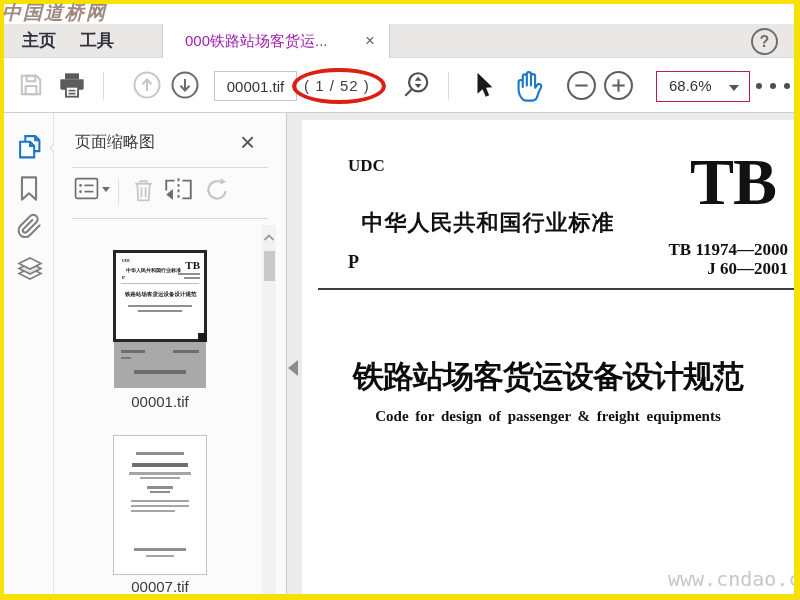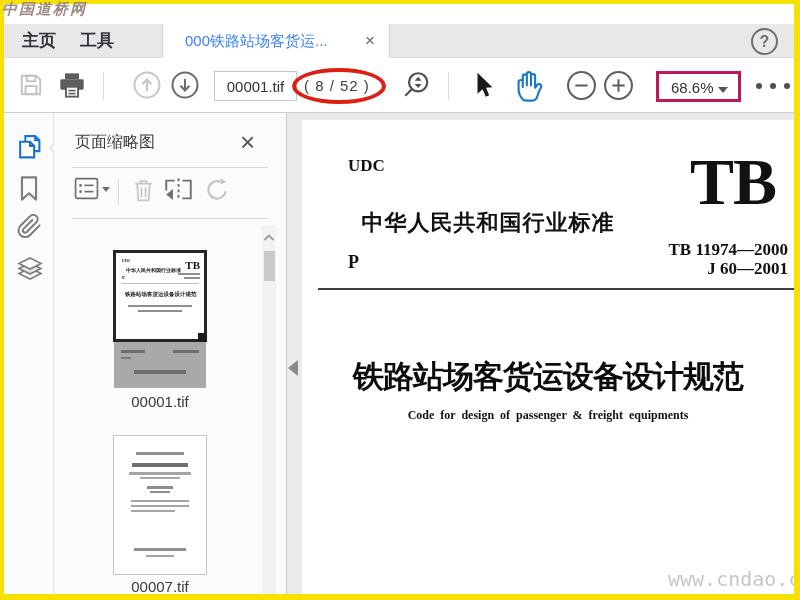--- a/index.html
+++ b/index.html
@@ -6,43 +6,43 @@
   html,body { width:800px; height:600px; }
   body { font-family:"Liberation Sans",sans-serif; }
   #app { position:relative; width:800px; height:600px; background:#fff; overflow:hidden; }
   .abs { position:absolute; }
 
   
   .frame { background:#f6e100; z-index:60; }
 
   
   .wm-tl { left:2px; top:0; font-family:"DejaVu Serif",serif; font-style:italic; font-weight:bold;
-           font-size:15px; color:#9e8a80; z-index:70; letter-spacing:2px; }
+           font-size:19px; color:#9e8a80; z-index:70; letter-spacing:2px; }
   .wm-br { font-family:"DejaVu Sans Mono",monospace; font-size:20px; color:#c7c7c7; z-index:40; }
 
   
   .titlebar { left:4px; top:4px; width:790px; height:20px; background:#fff; }
   .tabstrip { left:4px; top:24px; width:790px; height:34px; background:#e9e8e6; border-bottom:1px solid #dcdcda; }
   .menutab { position:absolute; top:0; height:34px; line-height:34px; font-size:17px; color:#33323c; text-align:center; cursor:default; }
   .doctab { position:absolute; left:158px; top:0; width:228px; height:34px; background:#fff;
             border-left:1px solid #d2d2d2; border-right:1px solid #d2d2d2; }
-  .doctab-label { position:absolute; left:22px; top:0; height:34px; line-height:34px; font-size:15px; color:#3b82f6; }
+  .doctab-label { position:absolute; left:22px; top:0; height:34px; line-height:34px; font-size:15px; color:#a21caf; }
   .doctab-close { position:absolute; right:14px; top:7px; font-size:17px; color:#666; line-height:20px; }
   .help-btn { position:absolute; left:747px; top:4px; width:27px; height:27px; border:2px solid #6f6f6f; border-radius:50%;
               color:#6f6f6f; font-size:16px; font-weight:bold; text-align:center; line-height:23px; }
 
   
   .toolbar { left:4px; top:58px; width:790px; height:55px; background:#fff; border-bottom:1px solid #cfcfcf; }
   .tsep { position:absolute; top:14px; width:1px; height:28px; background:#dcdcdc; }
   .tbtn { position:absolute; top:0; height:54px; display:flex; align-items:center; justify-content:center; }
   .page-input { position:absolute; left:210px; top:13px; width:83px; height:30px; border:1px solid #c6c6c6;
                 text-align:center; font-size:15px; color:#333; font-family:"Liberation Sans",sans-serif; background:#fff; }
   .page-indicator { position:absolute; left:300px; top:19px; font-size:15px; color:#414141; letter-spacing:1px; }
   .red-ellipse { left:292px; top:68px; width:94px; height:36px; border:4px solid #dd1e12; border-radius:50%; z-index:45; }
-  .zoom-box { position:absolute; left:652px; top:13px; width:85px; height:31px; border:3px solid #be185d; background:#fff; }
+  .zoom-box { position:absolute; left:652px; top:13px; width:94px; height:31px; border:1px solid #be185d; background:#fff; }
   .zoom-box .val { position:absolute; left:12px; top:5px; font-size:15px; color:#333; }
   .zoom-caret { position:absolute; right:10px; top:13px; width:0; height:0;
                 border-left:5px solid transparent; border-right:5px solid transparent; border-top:6px solid #555; }
   .dots { position:absolute; left:752px; top:25px; width:40px; display:flex; gap:8px; }
   .dots i { width:6px; height:6px; border-radius:50%; background:#4f4f4f; }
 
   
   .iconbar { left:4px; top:113px; width:50px; height:481px; background:#fbfbfb; border-right:1px solid #e2e2e2; }
   .ib-icon { position:absolute; left:12px; }
 
@@ -78,21 +78,21 @@
   .serif { font-family:"Liberation Serif","DejaVu Serif",serif; font-weight:bold; color:#111; }
   .doc-udc { position:absolute; left:46px; top:36px; font-size:17px; }
   .doc-std { position:absolute; left:0; width:100%; top:88px; text-align:center; font-size:22px; font-weight:bold;
              color:#111; letter-spacing:1px; text-indent:-120px; }
   .doc-tb { position:absolute; right:18px; top:32px; font-size:66px; line-height:60px; letter-spacing:-1px; }
   .doc-code { position:absolute; right:6px; top:120px; text-align:right; font-size:17px; line-height:19px; }
   .doc-p { position:absolute; left:46px; top:132px; font-size:18px; }
   .doc-rule { position:absolute; left:16px; right:0; top:168px; height:2px; background:#3e3e3e; }
   .doc-title { position:absolute; left:0; width:100%; top:236px; text-align:center; font-size:31px; font-weight:bold;
                color:#0c0c0c; letter-spacing:-1px; }
-  .doc-sub { position:absolute; left:0; width:100%; text-align:center; font-size:12px; word-spacing:3px; }
+  .doc-sub { position:absolute; left:0; width:100%; text-align:center; font-size:15px; word-spacing:3px; }
 </style>
 </head>
 <body>
 
 <div id="app">
 
   <div class="abs titlebar"></div>
 
   <div class="abs tabstrip">
     <div class="menutab" style="left:10px; width:50px; font-weight:bold;">主页</div>
@@ -128,21 +128,21 @@
           <path d="M15 21 V10 M10.5 14.2 L15 9.5 L19.5 14.2"></path>
       </svg>
     </div>
     <div class="tbtn" style="left:164px; width:34px;">
       <svg width="30" height="30" viewBox="0 0 30 30" fill="none" stroke="#6b6b6b" stroke-width="2">
         <circle cx="15" cy="15" r="12.5"></circle>
           <path d="M15 9 V20 M10.5 15.8 L15 20.5 L19.5 15.8"></path>
       </svg>
     </div>
     <input class="page-input" value="00001.tif" style="">
-    <div class="page-indicator">( 8 / 52 )</div>
+    <div class="page-indicator">( 1 / 52 )</div>
     <div class="tbtn" style="left:394px; width:36px;">
       <svg width="30" height="30" viewBox="0 0 28 28" fill="none" stroke="#4f4f4f" stroke-width="2">
         <circle cx="16" cy="11.5" r="8.5"></circle>
         <line x1="9.9" y1="18.1" x2="4" y2="24"></line>
         <path d="M16 6.2 l3.2 3.8 h-6.4 z" fill="#4f4f4f" stroke="none"></path>
         <path d="M16 16.8 l-3.2 -3.8 h6.4 z" fill="#4f4f4f" stroke="none"></path>
       </svg>
     </div>
     <div class="tsep" style="left:444px;"></div>
     <div class="tbtn" style="left:462px; width:34px;">

